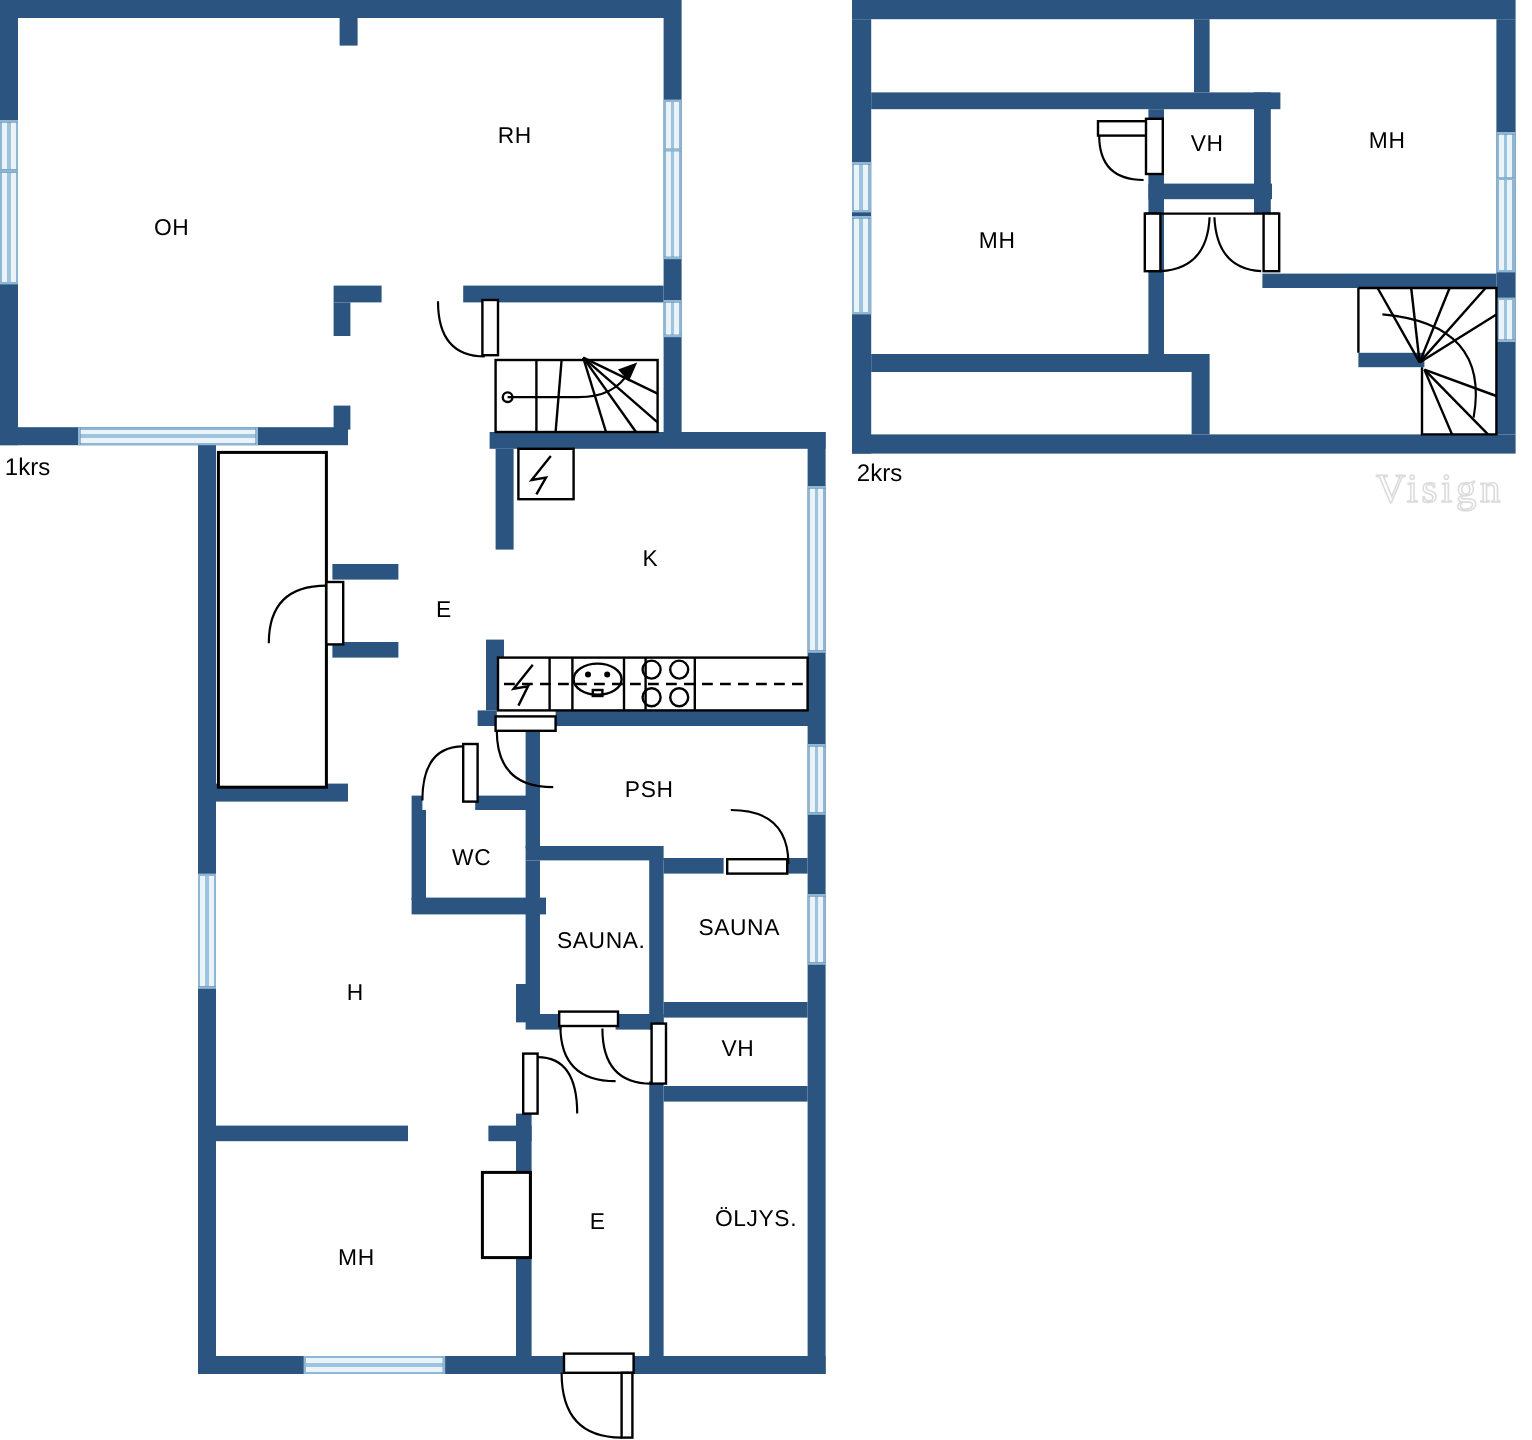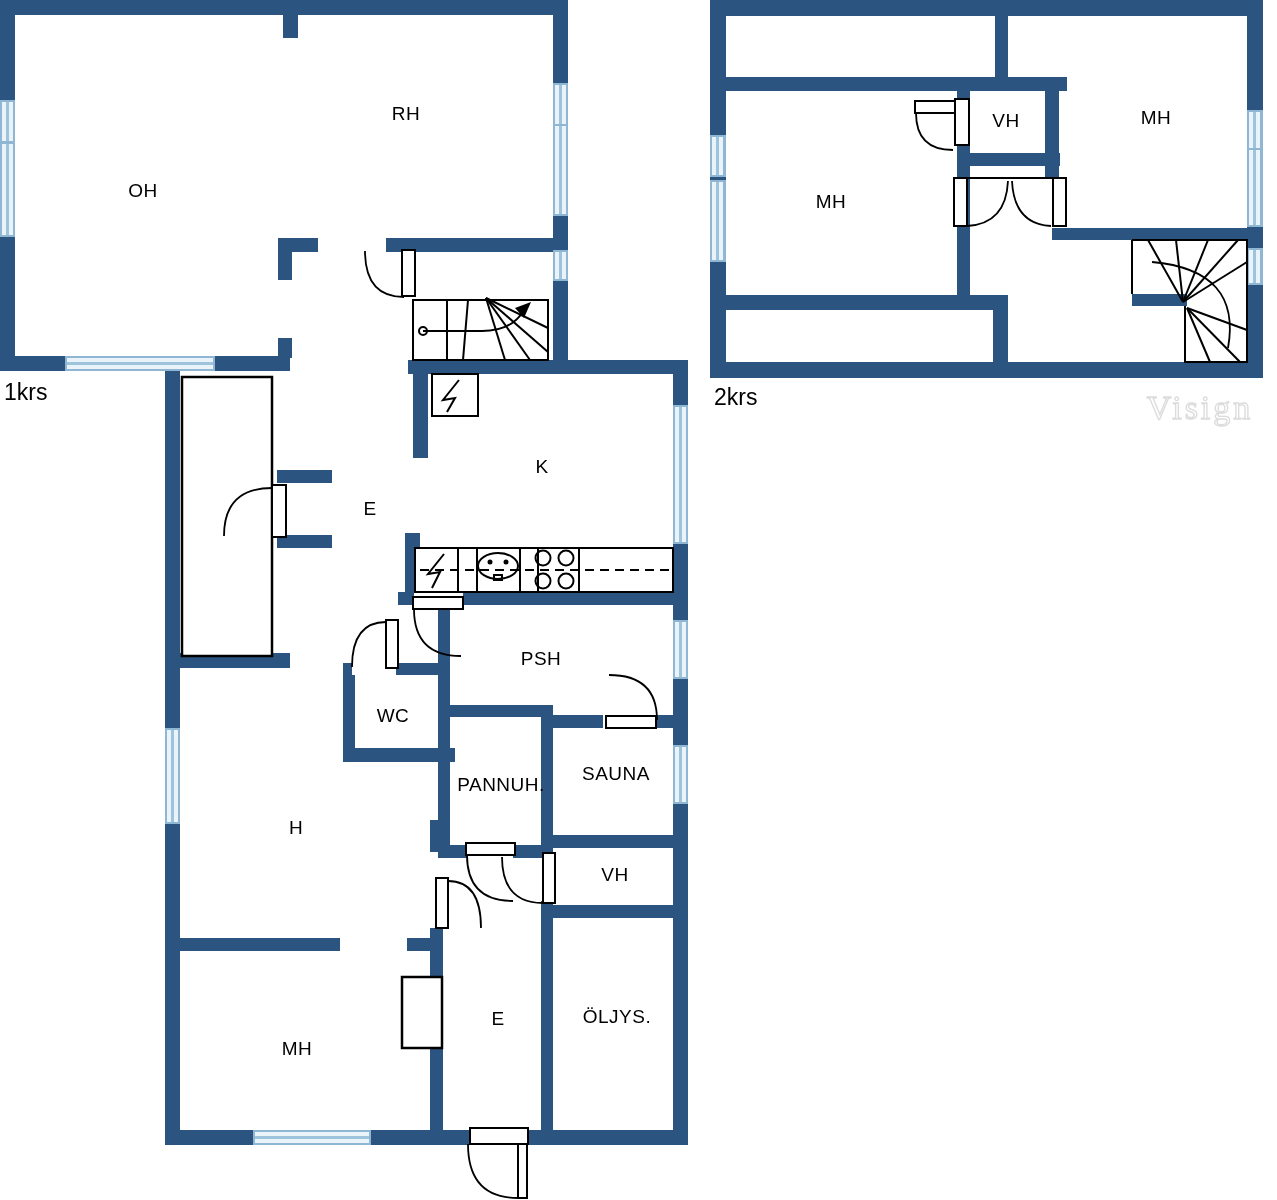--- a/index.html
+++ b/index.html
@@ -23,21 +23,21 @@
   .winH{position:absolute;background:linear-gradient(to bottom,
         var(--win-edge) 0 2px, var(--win-light) 2px 6px, var(--win-mid) 6px 9px,
         var(--win-light) 9px 13px, var(--win-edge) 13px 100%);
         border-left:2px solid var(--win-edge);border-right:2px solid var(--win-edge);}
   svg.lines{position:absolute;left:0;top:0;z-index:5;}
   .room-label{
     position:absolute;z-index:8;transform:translate(-50%,-50%);
     font-size:19px;color:#000;white-space:nowrap;letter-spacing:0.5px;
   }
   .floor-tag{
-    position:absolute;z-index:8;font-size:23px;color:#000;
+    position:absolute;z-index:8;font-size:20px;color:#000;
   }
   .watermark{
     position:absolute;z-index:8;transform:translate(-50%,-50%);
     font-family:"Liberation Serif", serif;font-size:34px;letter-spacing:3px;
     color:#fff;-webkit-text-stroke:1.3px var(--watermark);
     text-shadow:0 0 1px var(--watermark);
   }
   .leaf{fill:#fff;stroke:var(--line);stroke-width:2;}
   .arc{fill:none;stroke:var(--line);stroke-width:1.8;}
   .ln{fill:none;stroke:var(--line);stroke-width:2;}
@@ -235,32 +235,32 @@
     <g>
       <line class="arc" x1="954" y1="178" x2="1066" y2="178"></line>
       <rect class="leaf" x="954" y="178" width="13" height="48"></rect>
       <rect class="leaf" x="1053" y="178" width="13" height="48"></rect>
       <path class="arc" d="M 1008 181 Q 1006 224 967 226"></path>
       <path class="arc" d="M 1012 181 Q 1014 224 1051 226"></path>
     </g>
   </svg>
 
   <span class="room-label" style="left:143px;top:191px">OH</span>
-  <span class="room-label" style="left:406px;top:114px">RH</span>
+  <span class="room-label" style="left:429px;top:114px">RH</span>
   <span class="room-label" style="left:542px;top:467px">K</span>
   <span class="room-label" style="left:370px;top:509px">E</span>
   <span class="room-label" style="left:541px;top:659px">PSH</span>
   <span class="room-label" style="left:393px;top:716px">WC</span>
-  <span class="room-label" style="left:501px;top:785px">PANNUH.</span>
+  <span class="room-label" style="left:501px;top:785px">SAUNA.</span>
   <span class="room-label" style="left:616px;top:774px">SAUNA</span>
   <span class="room-label" style="left:296px;top:828px">H</span>
   <span class="room-label" style="left:615px;top:875px">VH</span>
   <span class="room-label" style="left:297px;top:1049px">MH</span>
   <span class="room-label" style="left:498px;top:1019px">E</span>
-  <span class="room-label" style="left:617px;top:1017px">ÖLJYS.</span>
+  <span class="room-label" style="left:630px;top:1017px">ÖLJYS.</span>
 
   <span class="floor-tag" style="left:4px;top:379px">1krs</span>
 
   <span class="room-label" style="left:831px;top:202px">MH</span>
   <span class="room-label" style="left:1006px;top:121px">VH</span>
   <span class="room-label" style="left:1156px;top:118px">MH</span>
 
   <span class="floor-tag" style="left:714px;top:384px">2krs</span>
 
   <span class="watermark" style="left:1200px;top:408px">Visign</span>

